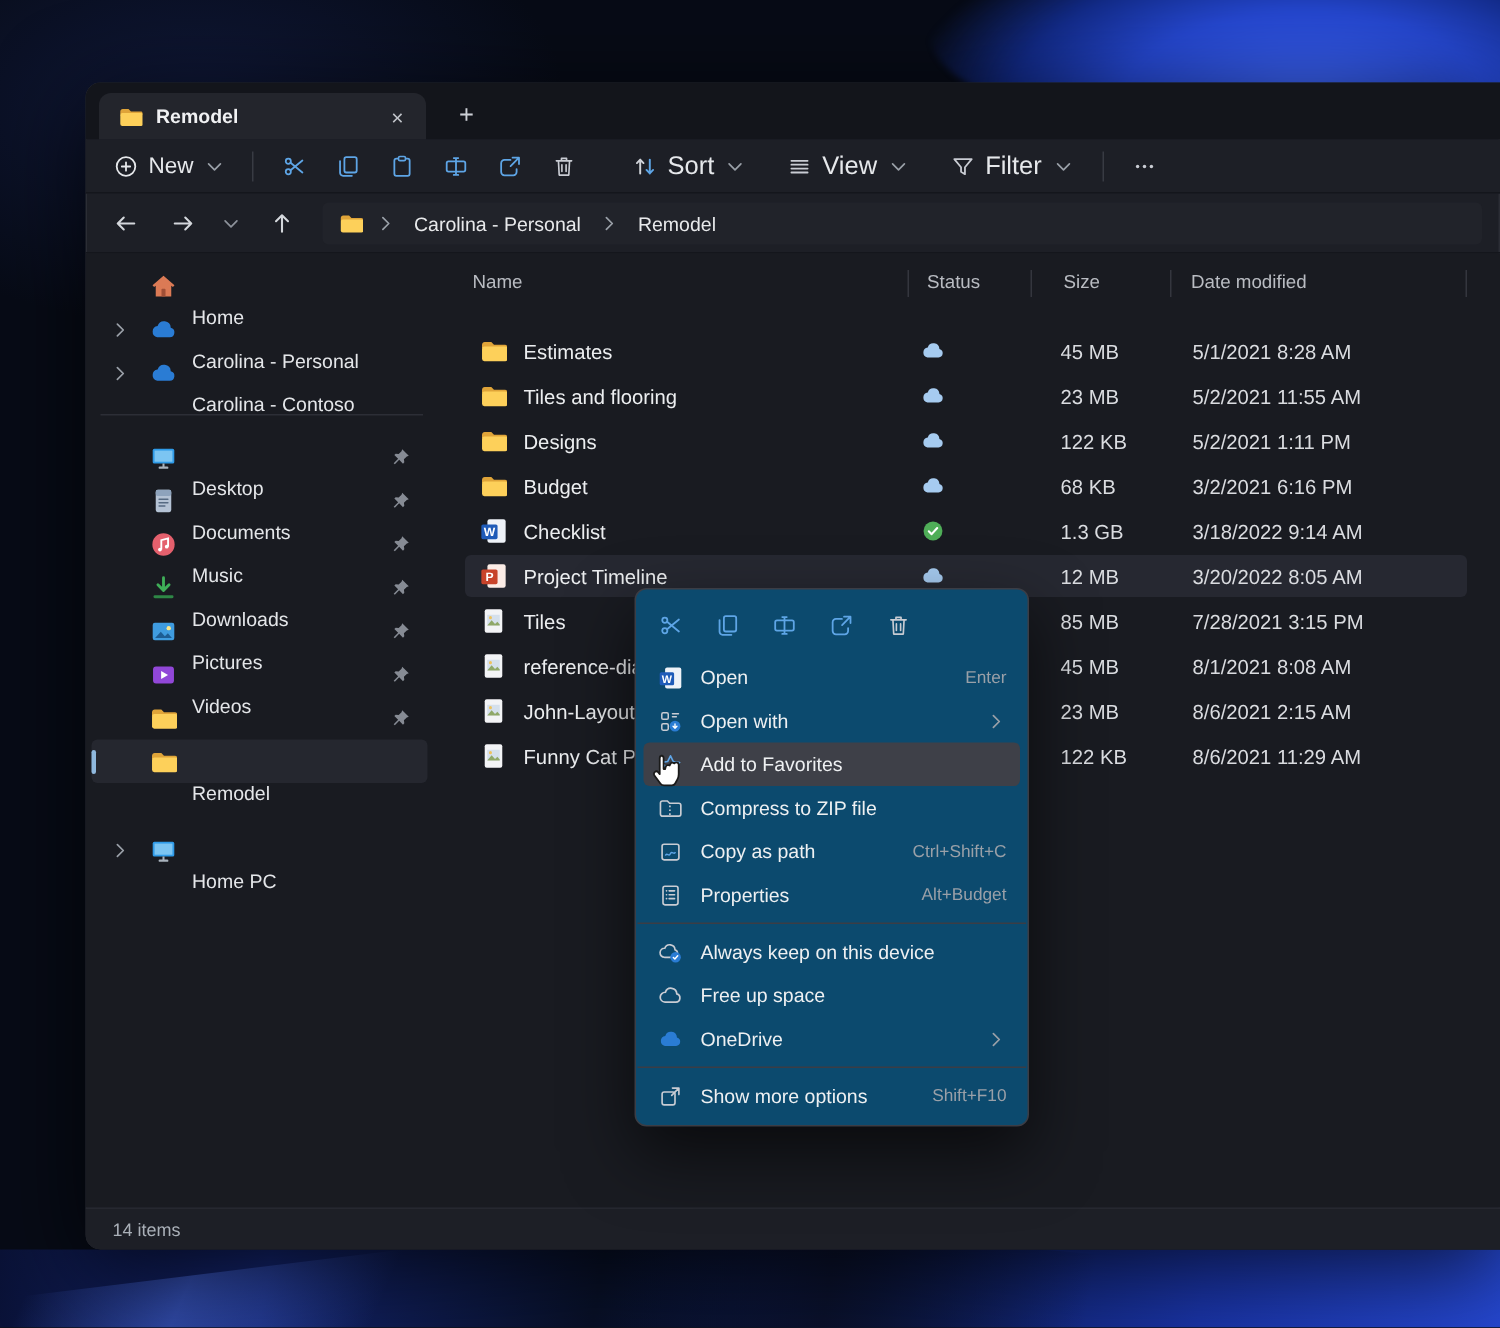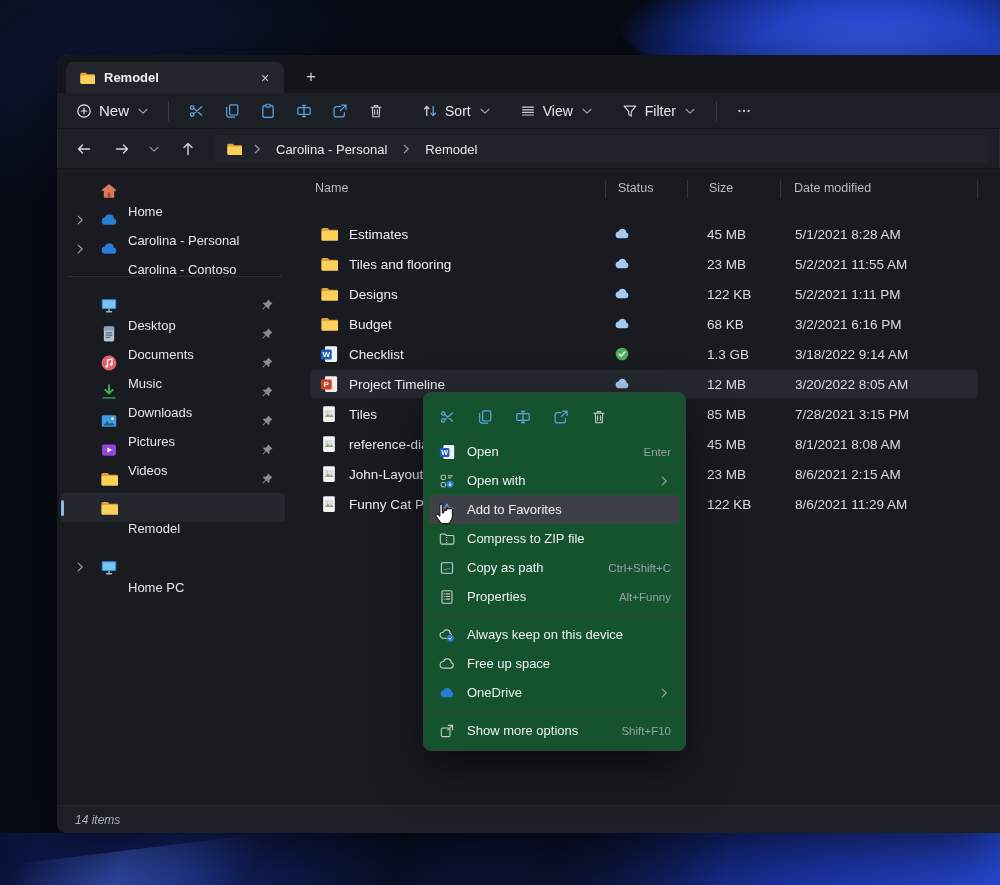--- a/index.html
+++ b/index.html
@@ -48,21 +48,21 @@
   .newtab { width:26px; height:26px; margin:0 0 3px 14px; display:flex; align-items:center;
     justify-content:center; color:#cdd0d6; font-size:17px; font-weight:400; }
   
   .tbar { position:absolute; left:0; top:38px; right:0; height:36px; background:#1d1f26;
     display:flex; align-items:center; padding:0 10px; border-bottom:1px solid #14161c; }
   .tb-new { display:flex; align-items:center; gap:7px; height:28px; padding:0 9px; border-radius:4px;
     color:#e6e8eb; font-size:15px; }
   .tb-sep { width:1px; height:20px; background:#383b43; margin:0 9px; }
   .tb-ic { width:36px; height:28px; border-radius:4px; display:flex; align-items:center; justify-content:center; }
   .tb-drop { display:flex; align-items:center; gap:7px; height:28px; padding:0 10px; border-radius:4px;
-    color:#e6e8eb; font-size:14px; margin-left:8px; }
+    color:#e6e8eb; font-size:17px; margin-left:8px; }
   .blue { color:#5ea5e6; } .gray { color:#c9ccd3; } .dim { color:#9aa0a8; }
   
   .abar { position:absolute; left:0; top:75px; right:0; height:39px; display:flex; align-items:center;
     padding:0 12px; border-bottom:1px solid #14161c; }
   .nav-btn { width:30px; height:28px; display:flex; align-items:center; justify-content:center;
     border-radius:4px; color:#d3d6db; }
   .nav-btn.small { width:22px; color:#8d929b; }
   .crumbbar { flex:1; height:28px; margin-left:12px; background:#21232a; border-radius:4px;
     display:flex; align-items:center; padding:0 11px; gap:8px; }
   .crumb { font-size:13px; color:#e8e9eb; padding:2px 4px; border-radius:3px; }
@@ -92,24 +92,24 @@
   .c-name { position:absolute; left:28px; top:0; height:30px; display:flex; align-items:center; gap:11px; }
   .fname { font-size:13.5px; color:#eceef0; white-space:nowrap; }
   .c-st { position:absolute; left:320px; top:0; width:20px; height:30px; display:flex; align-items:center; justify-content:center; }
   .c-sz { position:absolute; left:415px; top:0; height:30px; display:flex; align-items:center;
     font-size:13.5px; color:#dadce0; }
   .c-dt { position:absolute; left:503px; top:0; height:30px; display:flex; align-items:center;
     font-size:13.5px; color:#dadce0; white-space:nowrap; }
   .ic18 { width:18px; height:18px; } .ic16 { width:16px; height:16px; } .ic14 { width:14px; height:14px; }
   
   .statusbar { position:absolute; left:0; bottom:0; right:0; height:28px; background:#1d1f26;
-    border-top:1px solid #262830; display:flex; align-items:center;font-style:italic; }
+    border-top:1px solid #262830; display:flex; align-items:center; }
   .sb-count { margin-left:18px; font-size:12px; color:#aab0b8; }
   
-  .cmenu { position:absolute; left:366px; top:337px; width:263px; background:#14532d;
+  .cmenu { position:absolute; left:366px; top:337px; width:263px; background:#0c4a6e;
     border:1px solid #3b3d45; border-radius:8px; box-shadow:0 18px 45px rgba(0,0,0,.6);
     padding:4px 0 5px; z-index:50; }
   .cm-icons { height:40px; display:flex; align-items:center; padding:0 0 0 4px; }
   .cm-qa { width:38px; height:30px; border-radius:4px; display:flex; align-items:center; justify-content:center; }
   .cm-item { height:29px; margin:0 5px; padding:0 9px; border-radius:4px; display:flex; align-items:center; gap:12px; }
   .cm-item.hi { background:#3e4048; }
   .cm-ic { width:17px; height:17px; flex-shrink:0; display:flex; align-items:center; justify-content:center; }
   .cm-label { flex:1; font-size:13px; color:#eef0f2; white-space:nowrap; }
   .cm-short { font-size:11.5px; color:#9aa0a8; }
   .cm-sub { color:#9aa0a8; display:flex; }
@@ -795,21 +795,21 @@
       <span class="cm-label">Copy as path</span>
       <span class="cm-short">Ctrl+Shift+C</span>
     </div>
     <div class="cm-item">
       <span class="cm-ic gray">
           <svg class="ic16" viewBox="0 0 16 16">
             <use href="#i-props"></use>
           </svg>
         </span>
       <span class="cm-label">Properties</span>
-      <span class="cm-short">Alt+Funny</span>
+      <span class="cm-short">Alt+Budget</span>
     </div>
 
     <div class="cm-div"></div>
 
     <div class="cm-item">
       <span class="cm-ic gray">
           <svg class="ic16" viewBox="0 0 16 16">
             <use href="#i-keepdev"></use>
           </svg>
         </span>

